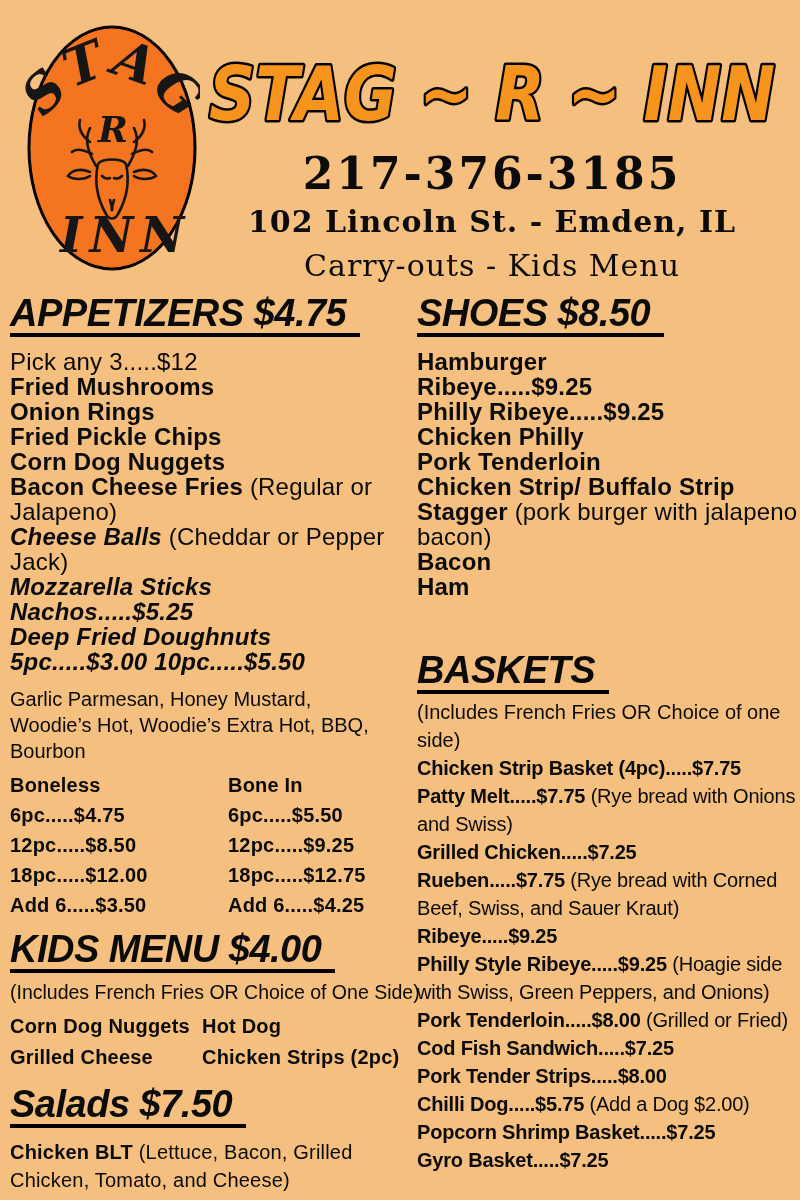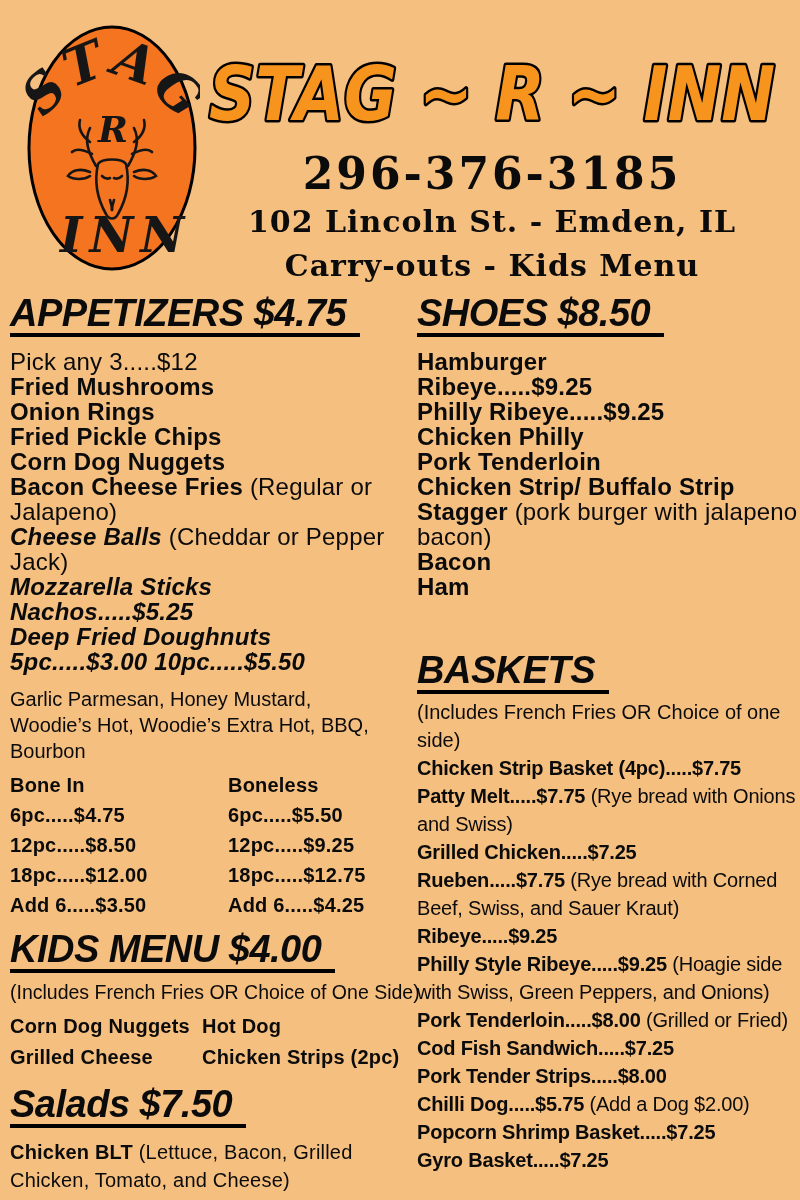--- a/index.html
+++ b/index.html
@@ -23,21 +23,21 @@
   }
   .phone{
     font-family:"DejaVu Serif",serif;font-weight:bold;font-size:44px;
     letter-spacing:3px;margin-top:-2px;line-height:52px;
   }
   .address{
     font-family:"DejaVu Serif",serif;font-weight:bold;font-size:30px;
     letter-spacing:1px;margin-top:3px;line-height:37px;
   }
   .tagline{
-    font-family:"DejaVu Serif",serif;font-weight:bold;font-size:30px;
+    font-family:"DejaVu Serif",serif;font-weight:normal;font-size:30px;
     letter-spacing:1px;margin-top:7px;line-height:37px;
   }
 
   
   .cols{position:absolute;top:292px;left:0;width:800px}
   .col{position:absolute;top:0}
   .col.left{left:10px;width:402px}
   .col.right{left:417px;width:383px}
 
   h2{
@@ -114,21 +114,21 @@
           <path d="M90 178 q -2 6 -2 10"></path>
         </g>
         <text class="logo-txt" font-size="48" letter-spacing="7" x="36" y="230">INN</text>
       </svg>
     </div>
 
     <div class="hdr-right">
       <svg class="title-svg" viewBox="0 0 588 110">
         <text class="title-text" x="294" y="80" text-anchor="middle" textLength="566" lengthAdjust="spacingAndGlyphs">STAG ~ R ~ INN</text>
       </svg>
-      <div class="phone">296-376-3185</div>
+      <div class="phone">217-376-3185</div>
       <div class="address">102 Lincoln St. - Emden, IL</div>
       <div class="tagline">Carry-outs - Kids Menu</div>
     </div>
   </div>
 
   <div class="cols">
 
     <div class="col left">
 
       <h2 class="h-app"><span class="h-ul">APPETIZERS $4.75</span></h2>
@@ -139,22 +139,22 @@
       <p class="line"><span class="nm">Corn Dog Nuggets</span></p>
       <p class="line"><span class="nm">Bacon Cheese Fries</span><span class="reg"> (Regular or Jalapeno)</span></p>
       <p class="line"><span class="nm it">Cheese Balls</span><span class="reg"> (Cheddar or Pepper Jack)</span></p>
       <p class="line it"><span class="nm">Mozzarella Sticks</span></p>
       <p class="line it"><span class="nm">Nachos.....$5.25</span></p>
       <p class="line it"><span class="nm">Deep Fried Doughnuts</span></p>
       <p class="line it"><span class="nm">5pc.....$3.00 10pc.....$5.50</span></p>
 
       <p class="sauces">Garlic Parmesan, Honey Mustard, Woodie’s Hot, Woodie’s Extra Hot, BBQ, Bourbon</p>
       <div class="wgrid">
+        <div>Boneless</div>
         <div>Bone In</div>
-        <div>Boneless</div>
         <div>6pc.....$4.75</div>
         <div>6pc.....$5.50</div>
         <div>12pc.....$8.50</div>
         <div>12pc.....$9.25</div>
         <div>18pc.....$12.00</div>
         <div>18pc.....$12.75</div>
         <div>Add 6.....$3.50</div>
         <div>Add 6.....$4.25</div>
       </div>
 

